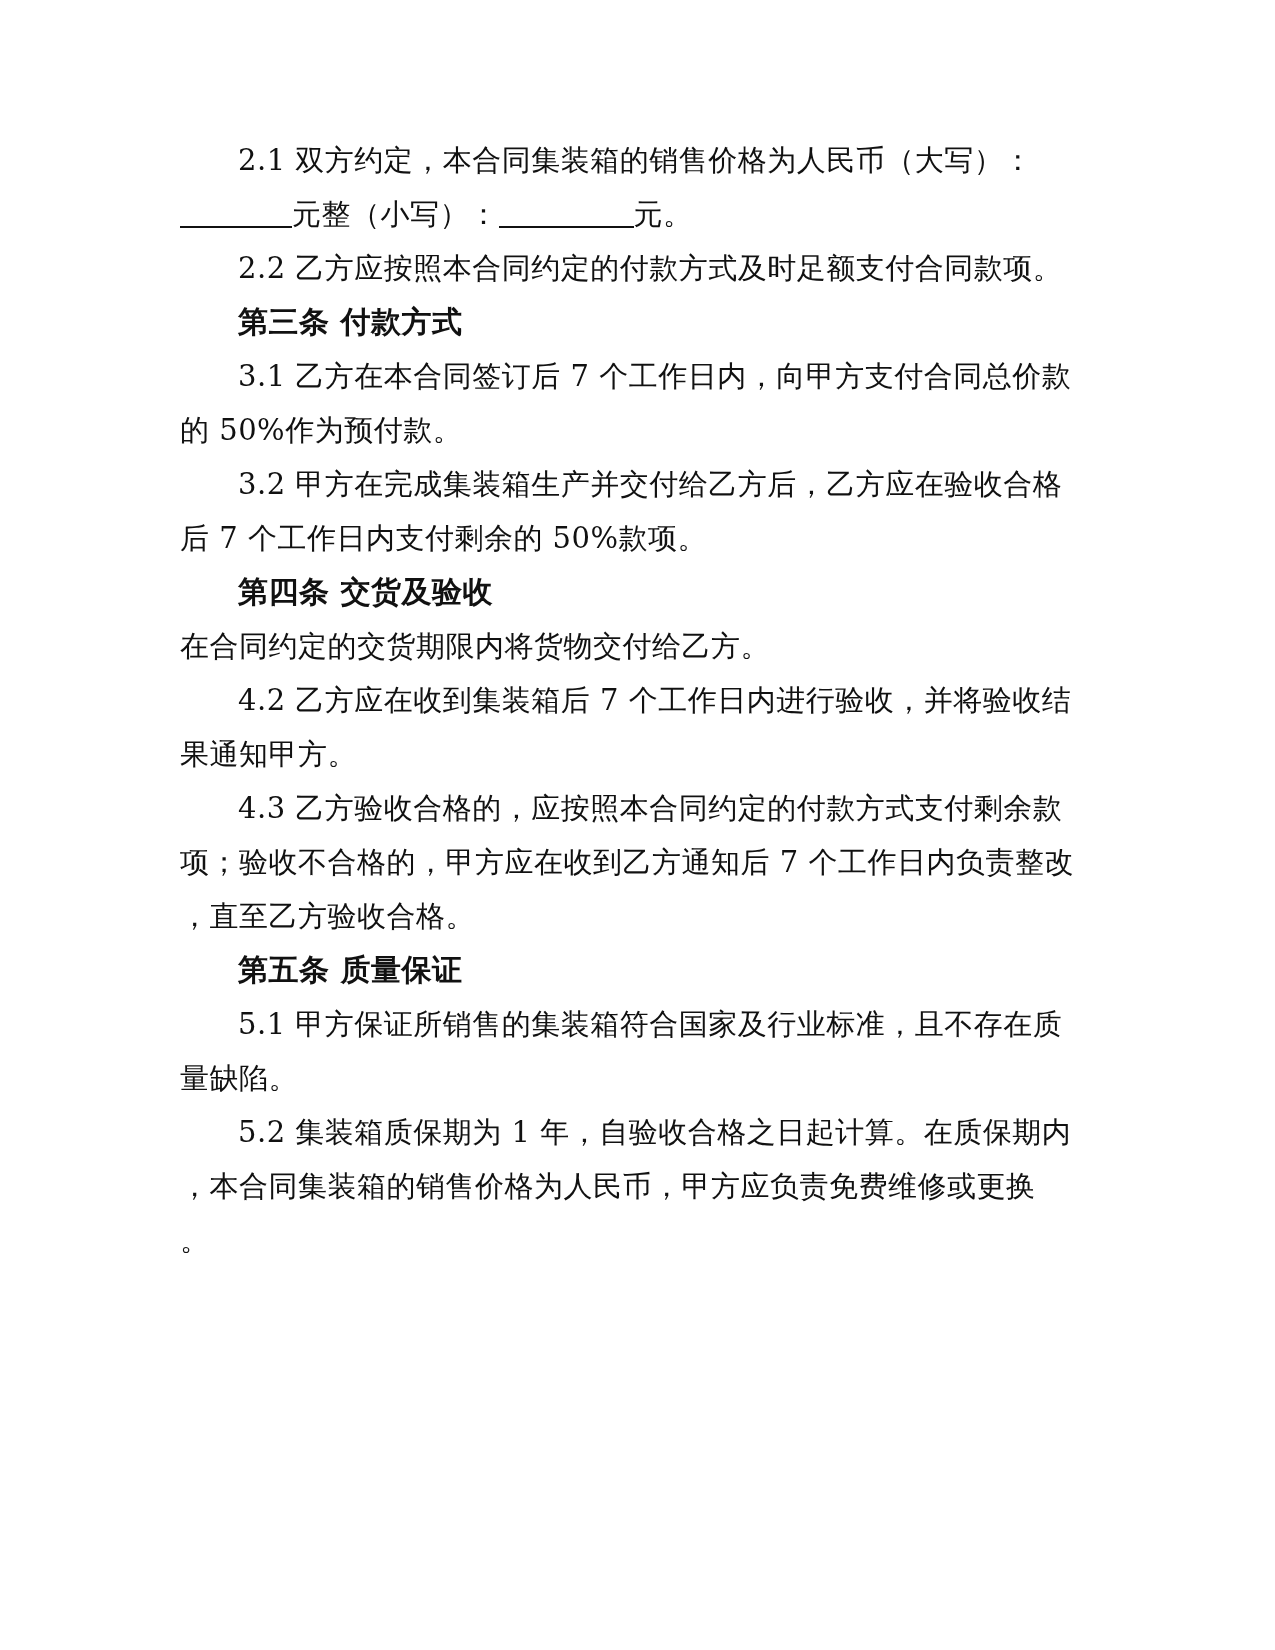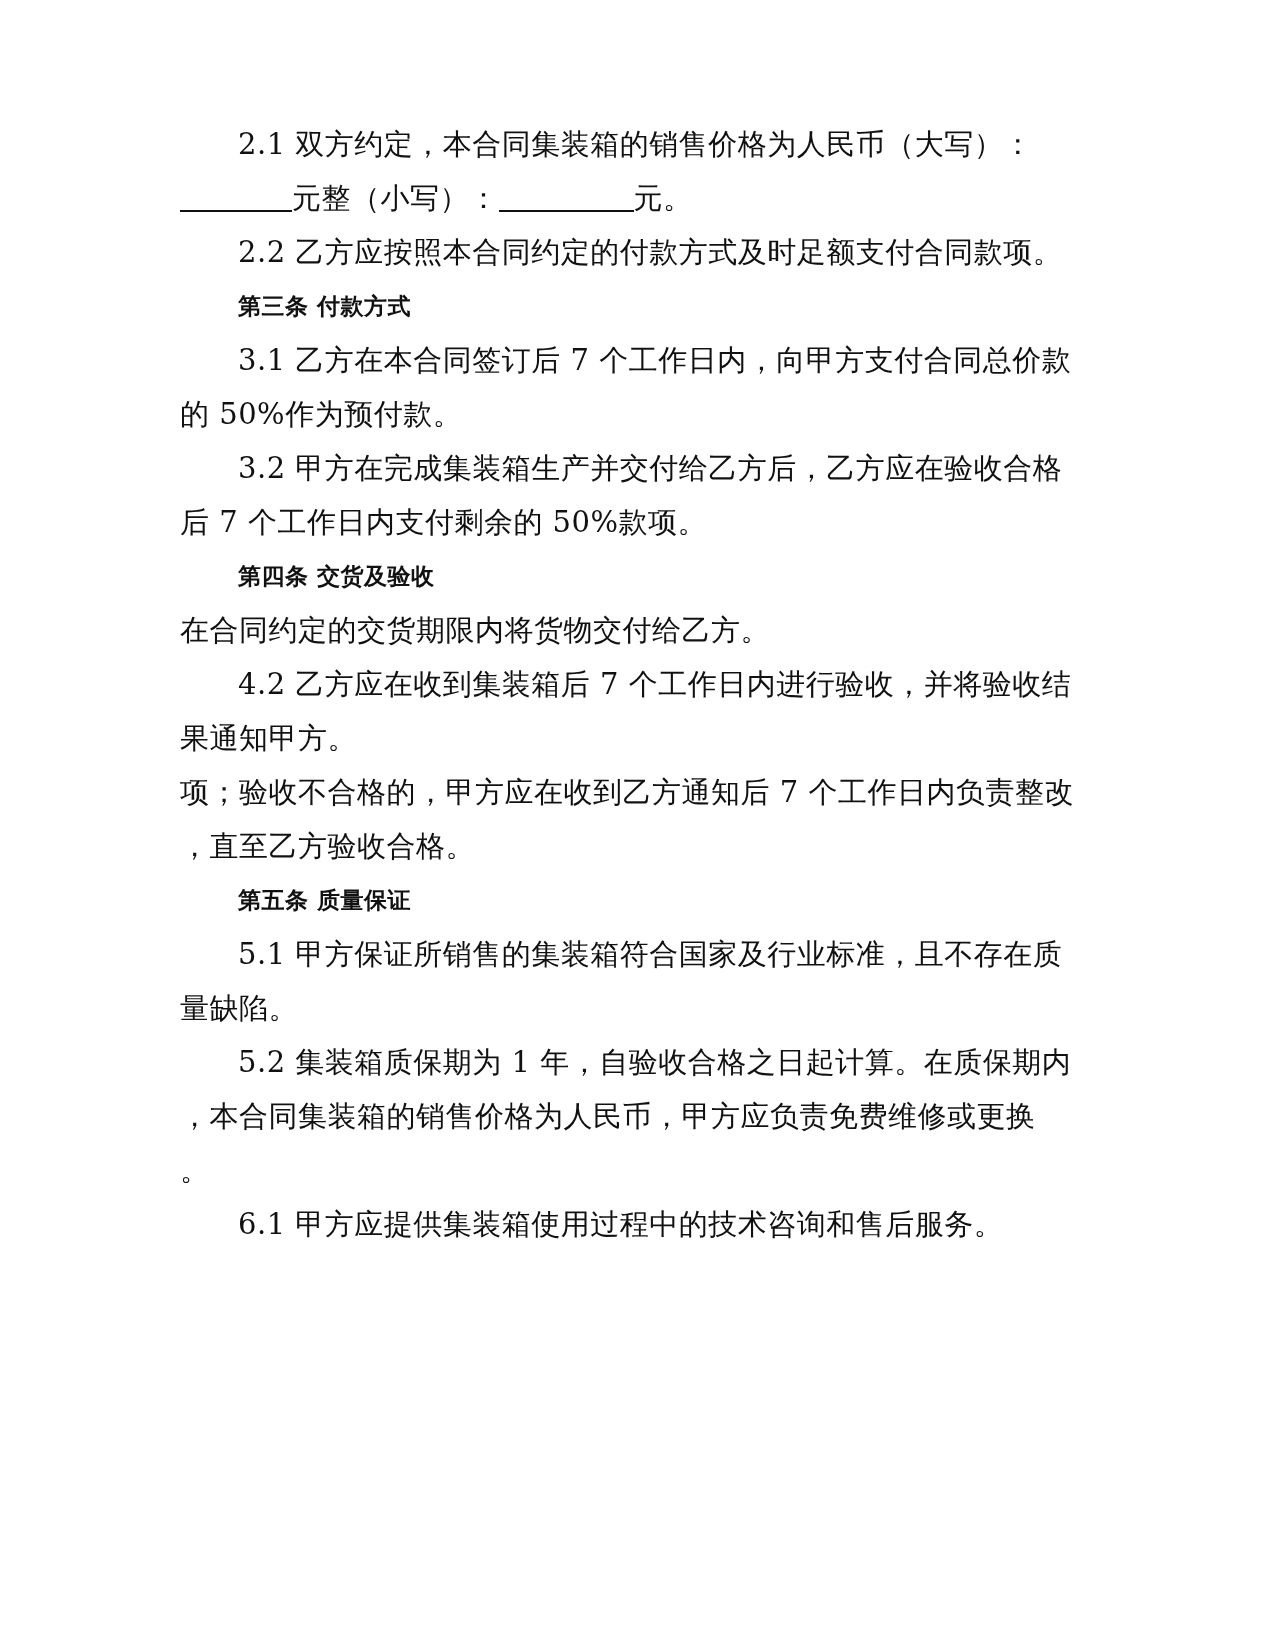--- a/index.html
+++ b/index.html
@@ -19,38 +19,38 @@
     position: absolute;
     left: 0;
     top: 0;
     width: 1275px;
     height: 1650px;
     background: #ffffff;
   }
   .content {
     position: absolute;
     left: 180px;
-    top: 117px;
+    top: 133px;
     width: 900px;
   }
   .line {
     height: 54px;
     line-height: 54px;
     font-size: 29px;
     white-space: nowrap;
     letter-spacing: 0.5px;
   }
   .line.indent {
     padding-left: 58px;
   }
   .line.heading {
     padding-left: 58px;
     font-family: "DejaVu Sans", "Liberation Sans", sans-serif;
     font-weight: 700;
-    font-size: 23px;
+    font-size: 30px;
   }
   .blank {
     display: inline-block;
     border-bottom: 2px solid #111111;
     height: 30px;
     vertical-align: -4px;
   }
 </style>
 </head>
 <body>
@@ -62,23 +62,23 @@
       <div class="line indent"><span>2.2 乙方应按照本合同约定的付款方式及时足额支付合同款项。</span></div>
       <div class="line heading"><span>第三条 付款方式</span></div>
       <div class="line indent"><span>3.1 乙方在本合同签订后 7 个工作日内，向甲方支付合同总价款</span></div>
       <div class="line flush"><span>的 50%作为预付款。</span></div>
       <div class="line indent"><span>3.2 甲方在完成集装箱生产并交付给乙方后，乙方应在验收合格</span></div>
       <div class="line flush"><span>后 7 个工作日内支付剩余的 50%款项。</span></div>
       <div class="line heading"><span>第四条 交货及验收</span></div>
       <div class="line flush"><span>在合同约定的交货期限内将货物交付给乙方。</span></div>
       <div class="line indent"><span>4.2 乙方应在收到集装箱后 7 个工作日内进行验收，并将验收结</span></div>
       <div class="line flush"><span>果通知甲方。</span></div>
+      <div class="line indent"><span>4.3 乙方验收合格的，应按照本合同约定的付款方式支付剩余款</span></div>
       <div class="line flush"><span>项；验收不合格的，甲方应在收到乙方通知后 7 个工作日内负责整改</span></div>
       <div class="line flush"><span>，直至乙方验收合格。</span></div>
       <div class="line heading"><span>第五条 质量保证</span></div>
       <div class="line indent"><span>5.1 甲方保证所销售的集装箱符合国家及行业标准，且不存在质</span></div>
       <div class="line flush"><span>量缺陷。</span></div>
       <div class="line indent"><span>5.2 集装箱质保期为 1 年，自验收合格之日起计算。在质保期内</span></div>
       <div class="line flush"><span>，本合同集装箱的销售价格为人民币，甲方应负责免费维修或更换</span></div>
       <div class="line flush"><span>。</span></div>
-      <div class="line indent"><span>6.1 甲方应提供集装箱使用过程中的技术咨询和售后服务。</span></div>
     </div>
 </div>
 
 </body></html>

